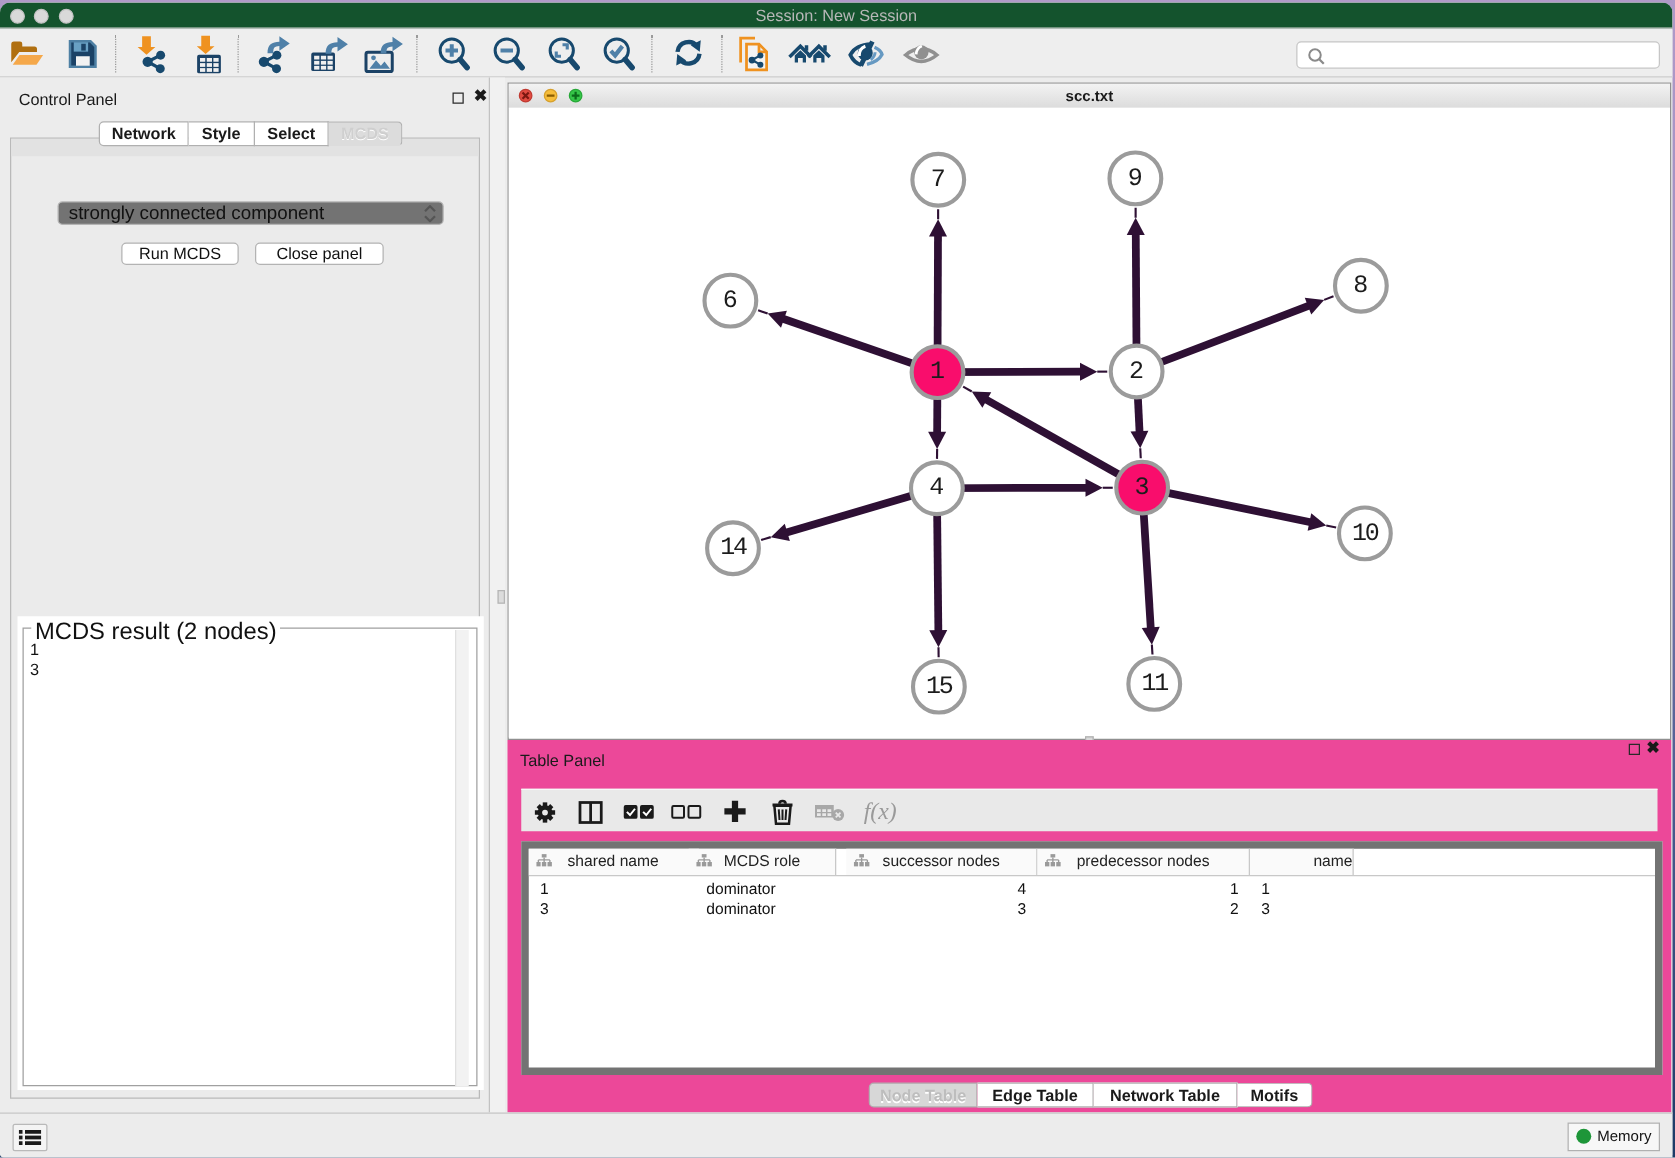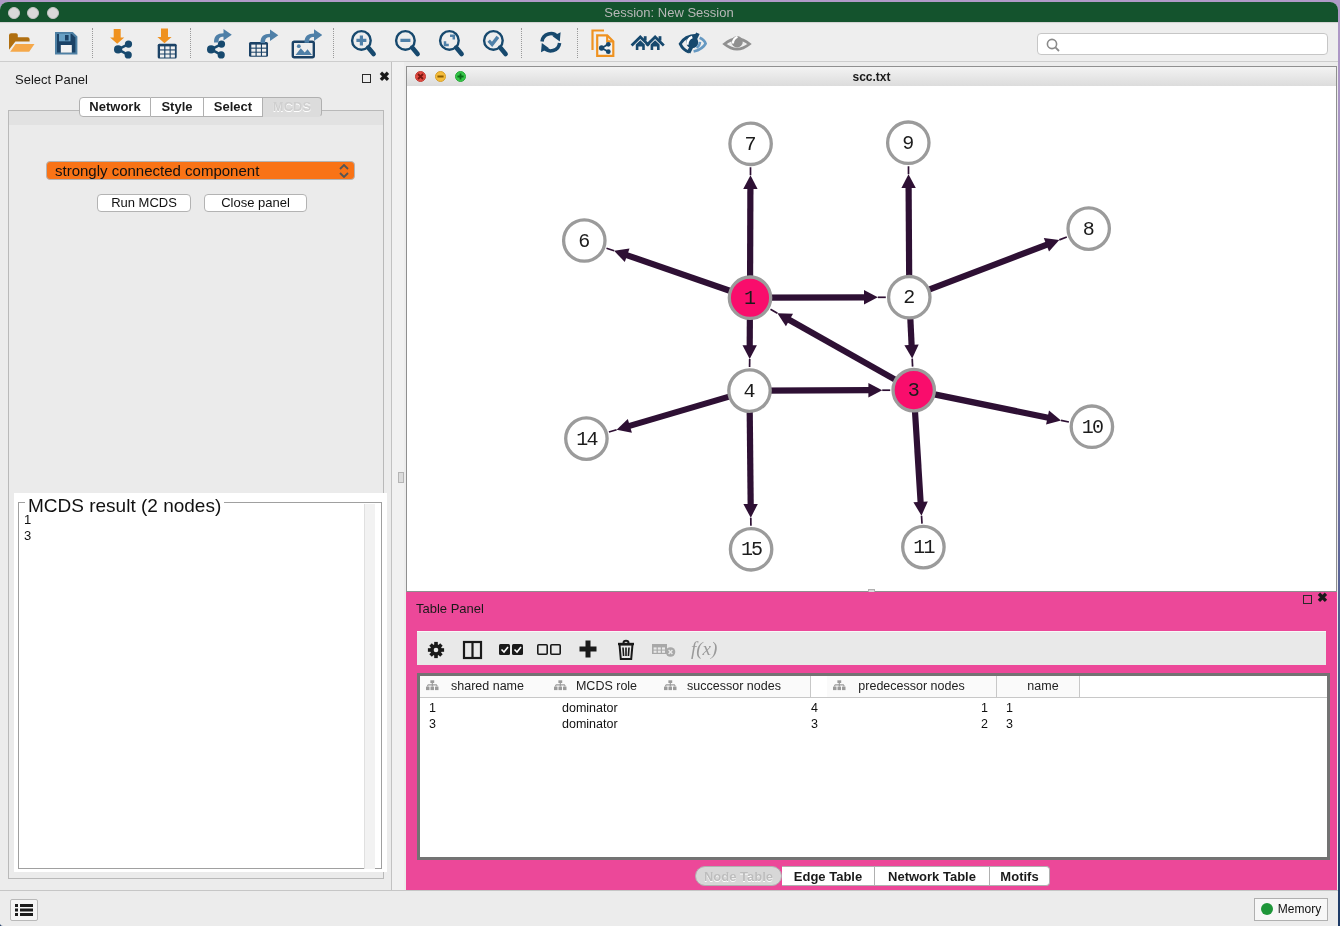--- a/index.html
+++ b/index.html
@@ -20,42 +20,42 @@
 .sqicon { position:absolute; top:12px; width:9px; height:9px; border:1.6px solid #2a2a2a; }
 .xicon { position:absolute; top:7px; font-size:13px; font-weight:bold; color:#1a1a1a; }
 .tabrow { position:absolute; height:20px; display:flex; z-index:3; }
 .tab { height:20px; background:#ffffff; border:1px solid #b0b0b0; border-left:none; font-size:13px; font-weight:bold; color:#1a1a1a; text-align:center; line-height:18px; }
 .tab.first { border-left:1px solid #b0b0b0; border-radius:4px 0 0 4px; }
 .tab.last { border-radius:0 4px 4px 0; }
 .tab.sel { background:#dcdcdc; color:#cfcfcf; text-shadow:0 1px 0 #ffffff; border-bottom:1px solid #dcdcdc; }
 #tabpane { position:absolute; left:8px; top:48px; width:376px; height:769px; border:1px solid #b9b9b9; background:#ebebeb; }
 #tabpanetop { position:absolute; left:0; top:0; width:100%; height:14px; background:#e2e2e2; }
 #optlabel { position:absolute; left:8px; top:25px; width:100%; text-align:center; font-size:15px; color:#111; }
-#dropdown { position:absolute; left:37px; top:50px; width:309px; height:19px; background:#f97316; border:1px solid #b4b4b4; border-radius:4px; font-size:15px; color:#111; line-height:17px; padding-left:8px; }
+#dropdown { position:absolute; left:37px; top:50px; width:309px; height:19px; background:#737373; border:1px solid #b4b4b4; border-radius:4px; font-size:15px; color:#111; line-height:17px; padding-left:8px; }
 .btn { position:absolute; height:18px; background:#ffffff; border:1px solid #b3b3b3; border-radius:4px; font-size:13px; color:#111; text-align:center; line-height:16px; }
 #resultbox { position:absolute; left:5px; top:382px; width:373px; height:379px; background:#ffffff; }
 #fieldset { position:absolute; left:4px; top:9px; width:364px; height:367px; border:1px solid #a0a0a0; }
 #fslabel { position:absolute; left:6px; top:-8px; background:#ffffff; font-size:19px; color:#111; padding:0 3px; }
 #fstext { position:absolute; left:5px; top:9px; font-size:13px; color:#111; line-height:16px; }
 #fsscroll { position:absolute; right:6px; top:1px; width:11px; height:365px; background:#f2f2f2; border-left:1px solid #e0e0e0; }
 
 #splitter { position:absolute; left:392px; top:60px; width:12px; height:828px; background:#f1f1f1; }
 #sphandle { position:absolute; left:6px; top:410px; width:6px; height:11px; background:#dcdcdc; border:1px solid #b5b5b5; }
 
 #sccwin { position:absolute; left:406px; top:64px; width:931px; height:526px; border:1px solid #8f8f8f; background:#ffffff; }
 #scctitle { position:absolute; left:0; top:0; width:100%; height:20px; background:linear-gradient(#f3f3f3,#dcdcdc); border-bottom:1px solid #b3b3b3; }
 #sccname { position:absolute; left:0; right:0; top:0; height:20px; text-align:center; line-height:20px; font-size:12px; font-weight:bold; color:#1a1a1a; }
 .tl2 { position:absolute; top:4px; width:11px; height:11px; border-radius:50%; }
 #canvas { position:absolute; left:0; top:19px; width:929px; height:504px; background:#ffffff; }
 #cvhandle { position:absolute; left:461px; top:522px; width:7px; height:5px; background:#d8d8d8; border:1px solid #b0b0b0; }
 
 #tpanel { position:absolute; left:406px; top:590px; width:931px; height:298px; background:#ec4899; }
 #tphead { position:absolute; left:10px; top:9px; font-size:13px; color:#1a1a1a; }
 #tptoolbar { position:absolute; left:11px; top:39px; width:909px; height:34px; background:#e9e9e9; border-top:1px solid #f8f8f8; }
-#ttable { position:absolute; left:11px; top:81px; width:913px; height:187px; background:#ffffff; border:3px solid #737373; }
+#ttable { position:absolute; left:11px; top:81px; width:913px; height:187px; background:#ffffff; border:6px solid #737373; }
 .thdr { position:absolute; top:0; height:21px; border-right:1px solid #c8c8c8; background:#fafafa; font-size:12.5px; color:#222; text-align:center; line-height:21px; }
 #thdrline { position:absolute; left:0; top:21px; width:100%; height:1px; background:#c8c8c8; }
 .trow { position:absolute; height:16px; font-size:12.5px; color:#111; }
 .tabrow2 { position:absolute; display:flex; height:20px; }
 
 #statusbar { position:absolute; left:0; top:888px; width:100%; height:34px; background:#ececec; border-top:1px solid #c6c6c6; }
 #listbtn { position:absolute; left:10px; top:8px; width:28px; height:22px; background:#f4f4f4; border:1px solid #b9b9b9; border-radius:2px; }
 #membtn { position:absolute; left:1254px; top:7px; width:74px; height:23px; background:#f7f7f7; border:1px solid #b0b0b0; font-size:12px; color:#111; text-align:center; line-height:21px; }
 </style></head>
 <body>
@@ -200,21 +200,21 @@
     <div class="tbsep" style="left:521px"></div>
     <div class="tbsep" style="left:577px"></div>
     <div id="searchbox">
         <svg width="20" height="20" viewBox="0 0 20 20" style="position:absolute;left:6px;top:2px;">
           <circle cx="8" cy="8" r="4.6" fill="none" stroke="#8a8a8a" stroke-width="1.6"></circle>
           <line x1="11.4" y1="11.4" x2="15" y2="15" stroke="#8a8a8a" stroke-width="1.8"></line>
         </svg>
       </div>
   </div>
   <div id="cpanel">
-    <div id="cphead">Select Panel</div>
+    <div id="cphead">Control Panel</div>
     <div class="sqicon" style="left:362px"></div>
     <div class="xicon" style="left:379px">✖</div>
     <div class="tabrow" style="left:79px; top:35px;">
       <div class="tab first" style="width:72px">Network</div>
       <div class="tab" style="width:53px">Style</div>
       <div class="tab" style="width:59px">Select</div>
       <div class="tab sel last" style="width:59px">MCDS</div>
     </div>
     <div id="tabpane">
       <div id="tabpanetop"></div>
@@ -389,49 +389,49 @@
             <rect x="4.5" y="6.6" width="3.5" height="3.5" fill="#9a9a9a"></rect>
             <rect x="9" y="6.6" width="3.5" height="3.5" fill="#9a9a9a"></rect>
           </svg>shared name</div>
       <div class="thdr" style="left:128px; width:118px;"><svg width="13" height="11" viewBox="0 0 13 11" style="position:absolute;left:6px;top:4px;">
             <rect x="4.4" y="0.3" width="3.8" height="2.7" fill="#9a9a9a"></rect>
             <path d="M6.3 3 v1.9 M1.7 4.9 h9.2 M1.7 4.9 v1.7 M6.3 4.9 v1.7 M10.9 4.9 v1.7" stroke="#9a9a9a" stroke-width="1.1" fill="none"></path>
             <rect x="0" y="6.6" width="3.5" height="3.5" fill="#9a9a9a"></rect>
             <rect x="4.5" y="6.6" width="3.5" height="3.5" fill="#9a9a9a"></rect>
             <rect x="9" y="6.6" width="3.5" height="3.5" fill="#9a9a9a"></rect>
           </svg>MCDS role</div>
-      <div class="thdr" style="left:238px; width:153px;"><svg width="13" height="11" viewBox="0 0 13 11" style="position:absolute;left:6px;top:4px;">
+      <div class="thdr" style="left:254px; width:153px;"><svg width="13" height="11" viewBox="0 0 13 11" style="position:absolute;left:6px;top:4px;">
             <rect x="4.4" y="0.3" width="3.8" height="2.7" fill="#9a9a9a"></rect>
             <path d="M6.3 3 v1.9 M1.7 4.9 h9.2 M1.7 4.9 v1.7 M6.3 4.9 v1.7 M10.9 4.9 v1.7" stroke="#9a9a9a" stroke-width="1.1" fill="none"></path>
             <rect x="0" y="6.6" width="3.5" height="3.5" fill="#9a9a9a"></rect>
             <rect x="4.5" y="6.6" width="3.5" height="3.5" fill="#9a9a9a"></rect>
             <rect x="9" y="6.6" width="3.5" height="3.5" fill="#9a9a9a"></rect>
           </svg>successor nodes</div>
       <div class="thdr" style="left:407px; width:170px;"><svg width="13" height="11" viewBox="0 0 13 11" style="position:absolute;left:6px;top:4px;">
             <rect x="4.4" y="0.3" width="3.8" height="2.7" fill="#9a9a9a"></rect>
             <path d="M6.3 3 v1.9 M1.7 4.9 h9.2 M1.7 4.9 v1.7 M6.3 4.9 v1.7 M10.9 4.9 v1.7" stroke="#9a9a9a" stroke-width="1.1" fill="none"></path>
             <rect x="0" y="6.6" width="3.5" height="3.5" fill="#9a9a9a"></rect>
             <rect x="4.5" y="6.6" width="3.5" height="3.5" fill="#9a9a9a"></rect>
             <rect x="9" y="6.6" width="3.5" height="3.5" fill="#9a9a9a"></rect>
           </svg>predecessor nodes</div>
-      <div class="thdr" style="left:577px; width:83px; text-align:center; padding-left:10px;">name</div>
+      <div class="thdr" style="left:577px; width:83px; text-align:right; padding-left:10px;">name</div>
       <div id="thdrline"></div>
       <div class="trow" style="left:9px; top:25px;">1</div>
       <div class="trow" style="left:142px; top:25px;">dominator</div>
       <div class="trow" style="left:0; top:25px; width:398px; text-align:right;">4</div>
       <div class="trow" style="left:0; top:25px; width:568px; text-align:right;">1</div>
       <div class="trow" style="left:586px; top:25px;">1</div>
       <div class="trow" style="left:9px; top:41px;">3</div>
       <div class="trow" style="left:142px; top:41px;">dominator</div>
       <div class="trow" style="left:0; top:41px; width:398px; text-align:right;">3</div>
       <div class="trow" style="left:0; top:41px; width:568px; text-align:right;">2</div>
       <div class="trow" style="left:586px; top:41px;">3</div>
     </div>
     <div class="tabrow2" style="left:289px; top:274px;">
-      <div class="tab first sel" style="width:87px; height:20px; line-height:19px; color:#bdbdbd; background:#d7d7d7; border-bottom-color:#b0b0b0;border-radius:10px;">Node Table</div>
+      <div class="tab first sel" style="width:87px; height:20px; line-height:19px; color:#bdbdbd; background:#d7d7d7; border-bottom-color:#b0b0b0;">Node Table</div>
       <div class="tab" style="width:93px; height:20px; line-height:19px;">Edge Table</div>
       <div class="tab" style="width:115px; height:20px; line-height:19px;">Network Table</div>
       <div class="tab last" style="width:60px; height:20px; line-height:19px;">Motifs</div>
     </div>
   </div>
   <div id="statusbar">
     <div id="listbtn">
         <svg width="18" height="14" viewBox="0 0 18 14" style="position:absolute;left:4px;top:3px;">
           <g fill="#1a1a1a">
             <rect x="0" y="1" width="3" height="3"></rect>

